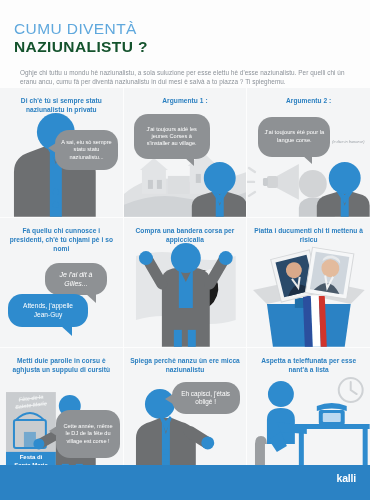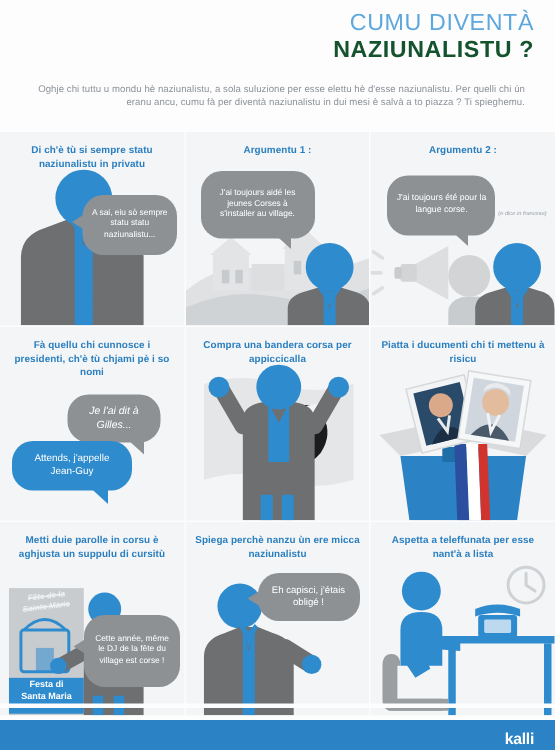--- a/index.html
+++ b/index.html
@@ -7,21 +7,21 @@
     width:370px;height:500px;overflow:hidden;
     background:#fdfdfd;
     font-family:"Liberation Sans", sans-serif;
     -webkit-font-smoothing:antialiased;
   }
   .infographic{
     position:relative;width:370px;height:500px;background:#fdfdfd;
   }
 
   
-  .header{padding:7px 14px 6px;text-align:right;}
+  .header{padding:20px 14px 6px;text-align:left;}
   .title-1{
     font-size:15.5px;letter-spacing:.4px;color:#5fa8dd;font-weight:400;
     line-height:1.18;
   }
   .title-2{
     font-size:15.5px;letter-spacing:.4px;color:#14532d;font-weight:700;
     line-height:1.18;
   }
   .intro{
     margin-top:11px;font-size:6.4px;line-height:1.55;color:#8c9299;
@@ -62,21 +62,21 @@
   .bubble-txt{display:block;width:100%;}
 
   
   .annot{
     position:absolute;font-size:3.8px;color:#9aa0a6;font-style:italic;
     line-height:1.35;text-align:center;width:34px;
   }
 
   
   .footer{
-    position:absolute;left:0;bottom:0;width:370px;height:20px;
+    position:absolute;left:0;bottom:0;width:370px;height:35px;
     background:#2b82c4;
   }
   .logo{
     position:absolute;right:14px;top:7px;color:#ffffff;
     font-size:10.5px;font-weight:700;letter-spacing:-.2px;
   }
   .sep{
     position:absolute;left:0;bottom:28px;width:370px;height:3px;background:#fdfdfd;
   }
 </style>

